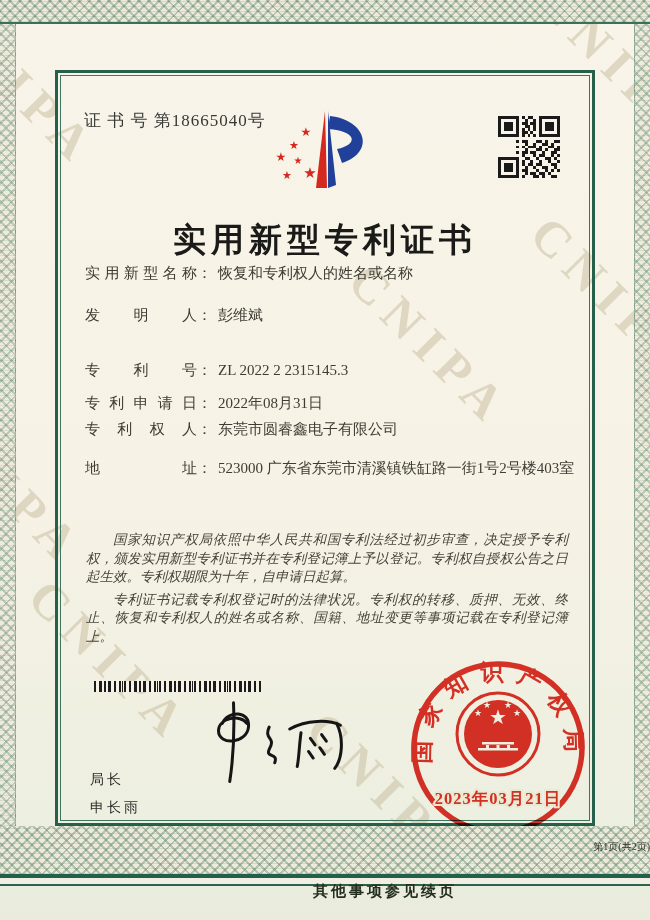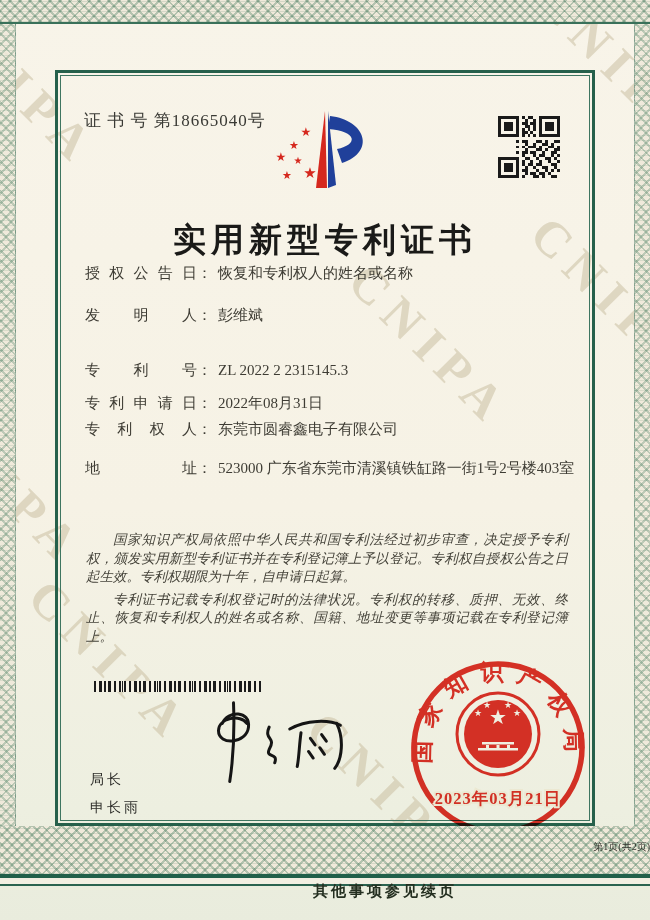--- a/index.html
+++ b/index.html
@@ -106,21 +106,21 @@
       <path d="M8 0h1v1H8z M10 0h2v1h-2z M9 1h1v2H9z M12 1h1v1h-1z M8 2h1v1H8z M11 2h2v1h-2z M9 3h2v1H9z M12 3h1v2h-1z M8 4h1v2H8z M10 4h1v1h-1z M11 5h1v1h-1z M9 5h1v1H9z"></path>
       <path d="M8 6h1v1H8z M10 6h1v1h-1z M12 6h1v1h-1z M6 8h1v1H6z M6 10h1v1H6z M6 12h1v1H6z"></path>
       <path d="M8 8h2v1H8z M13 8h2v1h-2z M16 8h1v1h-1z M19 8h2v1h-2z M9 9h1v1H9z M12 9h1v2h-1z M15 9h2v1h-2z M18 9h1v1h-1z M8 10h1v1H8z M10 10h2v1h-2z M14 10h1v2h-1z M17 10h2v1h-2z M20 10h1v2h-1z M9 11h1v1H9z M13 11h1v1h-1z M16 11h1v1h-1z M19 11h1v1h-1z M8 12h2v1H8z M11 12h2v1h-2z M15 12h1v1h-1z M18 12h2v1h-2z"></path>
       <path d="M8 13h1v1H8z M12 13h1v1h-1z M14 13h2v1h-2z M18 13h1v1h-1z M20 13h1v1h-1z M9 14h2v1H9z M13 14h1v1h-1z M16 14h2v1h-2z M19 14h1v1h-1z M8 15h1v2H8z M11 15h1v1h-1z M14 15h1v1h-1z M17 15h1v1h-1z M20 15h1v1h-1z M10 16h2v1h-2z M13 16h2v1h-2z M18 16h2v1h-2z M9 17h1v1H9z M12 17h1v1h-1z M15 17h2v1h-2z M19 17h1v1h-1z M8 18h2v1H8z M13 18h1v1h-1z M16 18h1v1h-1z M18 18h1v1h-1z M20 18h1v1h-1z M9 19h1v1H9z M11 19h2v1h-2z M14 19h2v1h-2z M17 19h1v1h-1z M8 20h1v1H8z M12 20h2v1h-2z M15 20h1v1h-1z M18 20h2v1h-2z"></path>
     </g>
   </svg>
 
   <div class="title">实用新型专利证书</div>
 
   <div class="field-row" style="top:264px">
-    <span class="lbl">授权公告日</span><span class="colon">：</span><span class="val">恢复和专利权人的姓名或名称</span>
+    <span class="lbl">实用新型名称</span><span class="colon">：</span><span class="val">恢复和专利权人的姓名或名称</span>
   </div>
   <div class="field-row" style="top:306px">
     <span class="lbl">发明人</span><span class="colon">：</span><span class="val">彭维斌</span>
   </div>
   <div class="field-row" style="top:361px">
     <span class="lbl">专利号</span><span class="colon">：</span><span class="val">ZL 2022 2 2315145.3</span>
   </div>
   <div class="field-row" style="top:394px">
     <span class="lbl">专利申请日</span><span class="colon">：</span><span class="val">2022年08月31日</span>
   </div>

